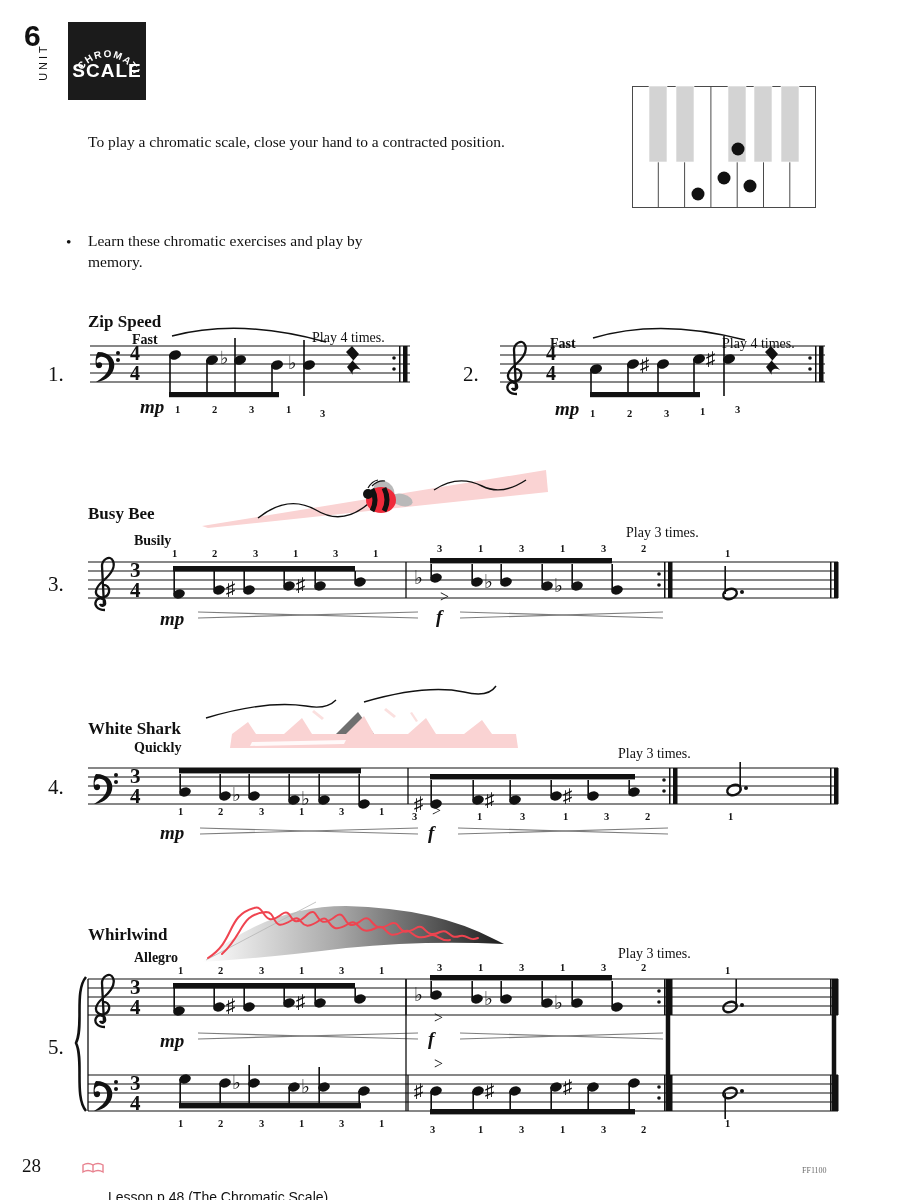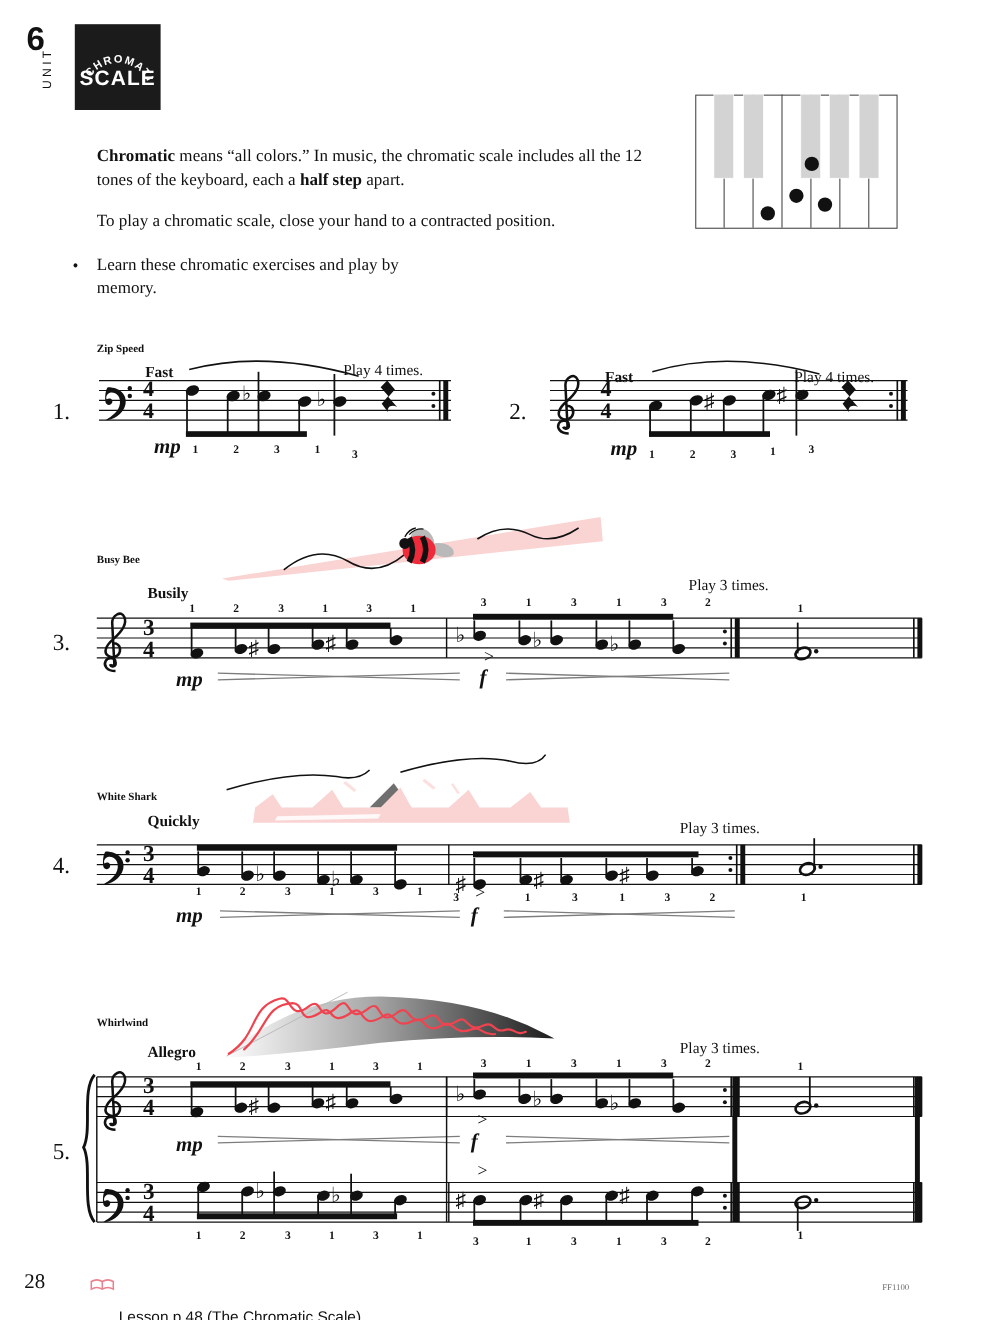--- a/index.html
+++ b/index.html
@@ -29,21 +29,21 @@
 
   
   .keyboard{position:absolute;left:632px;top:86px;}
 
   
   .song-title{position:absolute;left:602px;top:250px;font-weight:bold;font-size:29px;
               letter-spacing:.5px;white-space:nowrap;}
 
   
   .ex-num{position:absolute;font-size:21px;font-weight:normal;}
-  .ex-title{position:absolute;font-weight:bold;font-size:10px;font-family:"Liberation Serif",serif;}
+  .ex-title{position:absolute;font-weight:bold;font-size:17px;font-family:"Liberation Serif",serif;}
   .tempo{position:absolute;font-weight:bold;font-size:14px;}
   .plays{position:absolute;font-size:14px;}
   .dyn{position:absolute;font-style:italic;font-weight:bold;font-size:19px;font-family:"Liberation Serif",serif;}
   .finger{position:absolute;font-size:10.5px;font-weight:bold;font-family:"Liberation Serif",serif;}
 
   
   .pg-num{position:absolute;left:22px;top:1155px;font-size:19px;}
   .footer-text{position:absolute;left:108px;top:1159px;font-size:14px;
                font-family:"Liberation Sans",sans-serif;margin-top:30px;}
   .book-icon{position:absolute;left:82px;top:1161px;}
@@ -67,21 +67,20 @@
         </defs>
         <text font-family="Liberation Sans, sans-serif" font-size="10" font-weight="bold" fill="#ffffff" letter-spacing="1.4">
           <textPath href="#arcpath" startOffset="6%">CHROMATIC</textPath>
         </text>
         <text x="39" y="55" text-anchor="middle" fill="#ffffff" font-family="Liberation Sans, sans-serif" font-size="19" font-weight="bold" letter-spacing="1" style="font-stretch:condensed">SCALE</text>
       </svg>
     </div>
   </div>
 
   <div class="copy">
-    <p><b>Chromatic</b><span> means “all colors.” In music, the chromatic scale includes all the 12 tones of the keyboard, each a </span><b>half step</b><span> apart.</span></p>
     <p>To play a chromatic scale, close your hand to a contracted position.</p>
   </div>
 
   <div class="bullet-wrap">
     <span class="dot">•</span>
     <span class="btxt">Learn these chromatic exercises and play by memory.</span>
   </div>
 
   <div class="keyboard">
     <svg width="184" height="122" viewBox="0 0 184 122">

